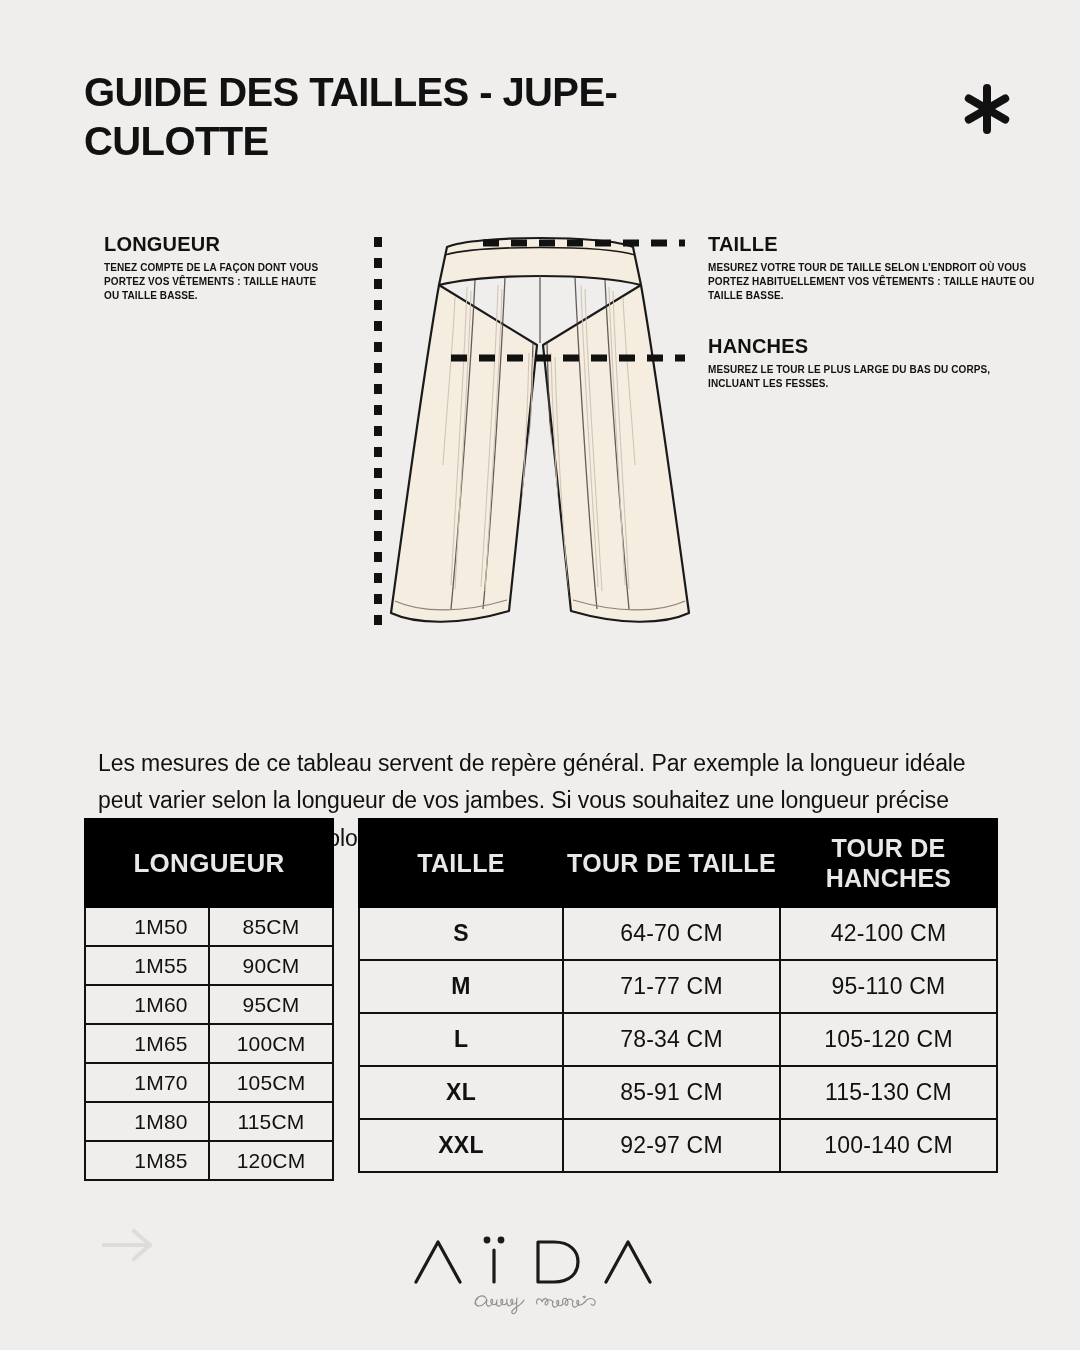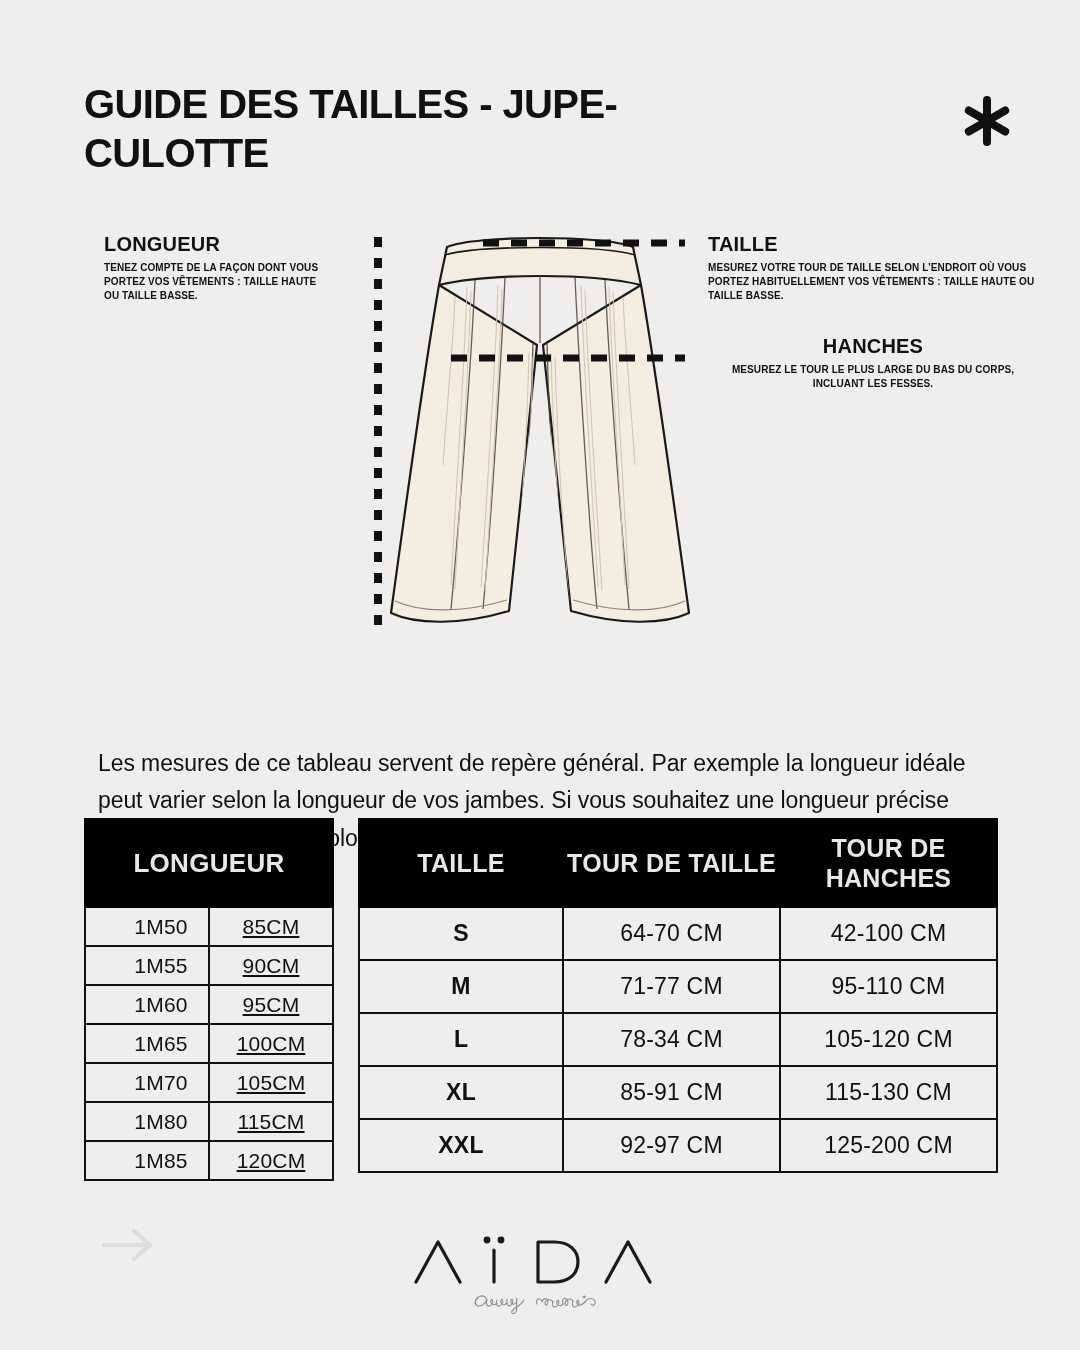--- a/index.html
+++ b/index.html
@@ -16,21 +16,20 @@
 
   
   .header {
     position: absolute;
     top: 68px;
     left: 84px;
     right: 60px;
     display: flex;
     justify-content: space-between;
     align-items: flex-start;
-    margin-top: 12px;
   }
   .page-title {
     font-size: 40px;
     font-weight: 800;
     line-height: 1.22;
     letter-spacing: -0.6px;
     text-transform: uppercase;
     max-width: 640px;
   }
   .asterisk {
@@ -60,21 +59,21 @@
   }
   .ann-body {
     font-size: 10px;
     font-weight: 700;
     line-height: 1.42;
     letter-spacing: 0.1px;
     text-transform: uppercase;
   }
   .ann-longueur { left: 104px; top: 8px; width: 228px; }
   .ann-taille   { left: 708px; top: 8px; width: 340px; }
-  .ann-hanches  { left: 708px; top: 110px; width: 330px; text-align: center; }
+  .ann-hanches  { left: 708px; top: 110px; width: 330px; }
 
   .garment {
     position: absolute;
     left: 355px;
     top: 0;
     width: 370px;
     height: 420px;
   }
 
   
@@ -122,21 +121,21 @@
     font-size: 26px;
     letter-spacing: 0.3px;
   }
   .tbl-longueur td {
     height: 39px;
     font-size: 21px;
     font-weight: 400;
     letter-spacing: 0.2px;
   }
   .tbl-longueur td:first-child { width: 126px; padding-left: 28px; }
-  .tbl-longueur td:last-child  { width: 126px; text-decoration: underline; }
+  .tbl-longueur td:last-child  { width: 126px; }
 
   
   .tbl-sizes { width: 638px; }
   .tbl-sizes thead th {
     height: 88px;
     font-size: 25px;
     line-height: 1.2;
     letter-spacing: 0.3px;
   }
   .tbl-sizes th.c-size { width: 204px; }
@@ -330,21 +329,21 @@
           <td>105-120 CM</td>
         </tr>
         <tr>
           <td class="size-cell">XL</td>
           <td>85-91 CM</td>
           <td>115-130 CM</td>
         </tr>
         <tr>
           <td class="size-cell">XXL</td>
           <td>92-97 CM</td>
-          <td>125-200 CM</td>
+          <td>100-140 CM</td>
         </tr>
       </tbody>
   </table>
 </div>
 
 <svg class="arrow-next" viewBox="0 0 58 34">
   <g stroke="#dddcda" stroke-width="4" fill="none" stroke-linecap="square">
     <line x1="4" y1="17" x2="50" y2="17"></line>
     <polyline points="34,3 50,17 34,31"></polyline>
   </g>

